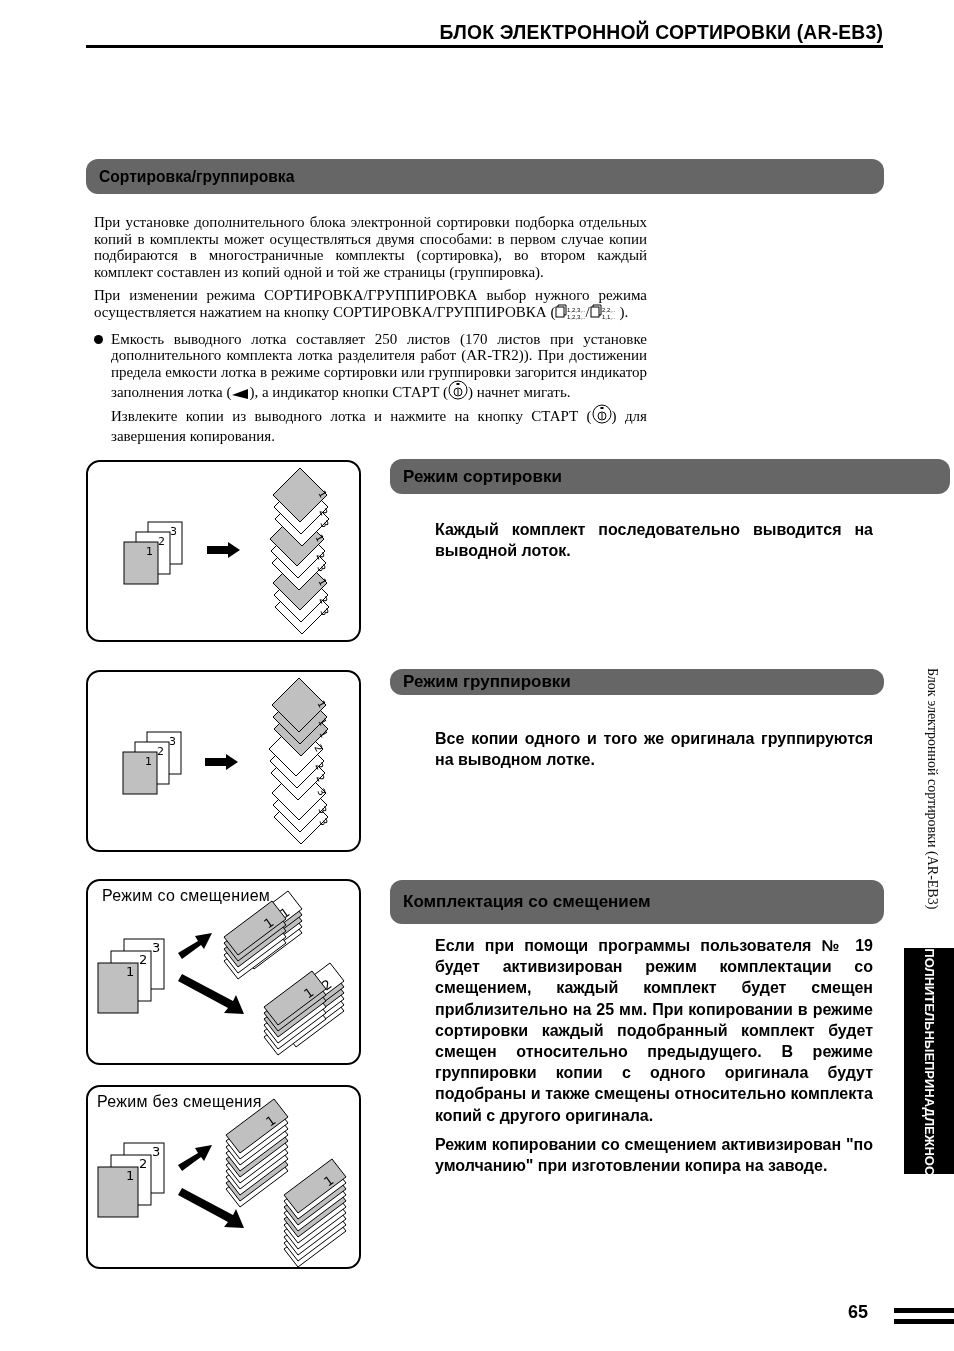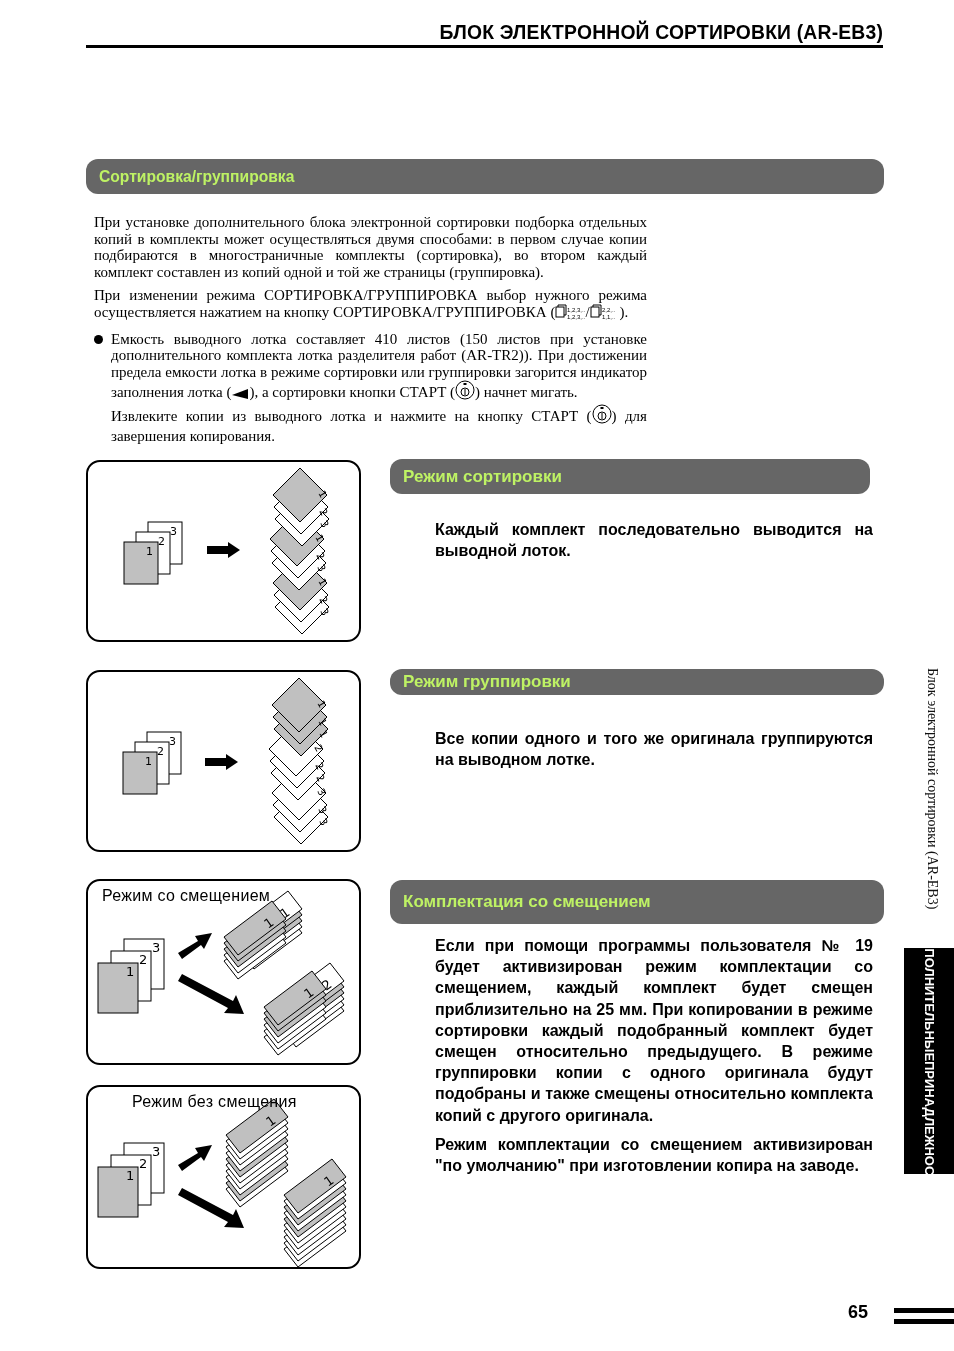--- a/index.html
+++ b/index.html
@@ -1,39 +1,39 @@
 <!DOCTYPE html>
 <html><head>
 <meta charset="utf-8">
 <style>
   html, body { margin:0; padding:0; background:#fff; }
   body { width:954px; height:1351px; position:relative; overflow:hidden; font-family:"Liberation Sans", sans-serif; color:#000; }
   .abs { position:absolute; }
   .page-title { left:86px; top:20px; width:797px; text-align:right; font-family:"Liberation Sans", sans-serif; font-weight:bold; font-size:21px; letter-spacing:0.2px; transform:scaleX(0.92); transform-origin:right; }
   .title-rule { left:86px; top:45px; width:797px; height:3px; background:#000; }
-  .bar { background:#666666; color:#bef264; font-weight:bold; font-size:17px; border-radius:12px; padding-left:13px; box-sizing:border-box; display:flex; align-items:center; }
+  .bar { background:#666666; color:#000000; font-weight:bold; font-size:17px; border-radius:12px; padding-left:13px; box-sizing:border-box; display:flex; align-items:center; }
   .bar-main { left:86px; top:159px; width:798px; height:35px; }
-  .bar-sort { left:390px; top:459px; width:480px; height:35px; }
+  .bar-sort { left:390px; top:459px; width:560px; height:35px; }
   .bar-group { left:390px; top:669px; width:494px; height:26px; }
   .bar-offset { left:390px; top:880px; width:494px; height:44px; }
   .intro { left:87px; top:207px; width:567px; font-family:"Liberation Serif", serif; font-size:15px; line-height:16.6px; text-align:justify; }
   .intro p { margin:7px; text-align:justify; text-align-last:left; }
   .intro .bullet { padding-left:17px; position:relative; }
   .intro .bullet .dot { position:absolute; left:0; top:4px; width:9px; height:9px; border-radius:50%; background:#000; }
   .inline-ico { display:inline-block; vertical-align:-3px; }
   .desc { left:427px; width:454px; font-weight:bold; font-size:16px; line-height:21.2px; text-align:justify; }
   .desc p { margin:8px; text-align:justify; text-align-last:left; }
   .panel { border:2px solid #000; border-radius:14px; box-sizing:border-box; background:#fff; }
   .p1 { left:86px; top:460px; width:275px; height:182px; }
   .p2 { left:86px; top:670px; width:275px; height:182px; }
   .p3 { left:86px; top:879px; width:275px; height:186px; }
   .p4 { left:86px; top:1085px; width:275px; height:184px; }
   .panel svg { position:absolute; left:0; top:0; }
   .panel-label { position:absolute; left:14px; top:6px; font-size:16px; letter-spacing:0.3px; }
-  .p4 .panel-label { left:9px;margin-left:35px; }
+  .p4 .panel-label { left:9px; }
   .side-text { left:910px; top:668px; width:30px; height:270px; font-family:"Liberation Serif", serif; font-size:14px; writing-mode:vertical-rl; white-space:nowrap; color:#111; }
   .side-tab { left:904px; top:948px; width:50px; height:226px; background:#000; color:#fff; font-weight:bold; font-size:13px; writing-mode:vertical-rl; display:flex; align-items:center; justify-content:center; text-align:center; line-height:15px; padding-top:0; box-sizing:border-box; }
   .page-num { left:848px; top:1302px; font-weight:bold; font-size:18px; }
   .pn-rule1 { left:894px; top:1308px; width:60px; height:5px; background:#000; }
   .pn-rule2 { left:894px; top:1319px; width:60px; height:5px; background:#000; }
 </style>
 </head>
 <body>
 
 <div class="abs page-title">БЛОК ЭЛЕКТРОННОЙ СОРТИРОВКИ (AR-EB3)</div>
@@ -53,23 +53,23 @@
           <text x="12" y="15" font-size="6" font-family="Liberation Sans, sans-serif">1,2,3,..</text>
         </svg></span><span>/</span><span class="inline-ico"><svg width="30" height="16" viewBox="0 0 30 16">
           <rect x="1" y="3" width="8" height="10" fill="#fff" stroke="#000" stroke-width="1"></rect>
           <path d="M3 3 V1 H11 V11 H9" fill="none" stroke="#000" stroke-width="1"></path>
           <text x="12" y="8" font-size="6" font-family="Liberation Sans, sans-serif">2,2,..</text>
           <text x="12" y="15" font-size="6" font-family="Liberation Sans, sans-serif">1,1,..</text>
         </svg></span><span>).</span>
   </p>
   <p class="bullet">
     <span class="dot"></span>
-    <span>Емкость выводного лотка составляет 410 листов (150 листов при установке дополнительного комплекта лотка разделителя работ (AR-TR2)). При достижении предела емкости лотка в режиме сортировки или группировки загорится индикатор заполнения лотка (</span><span class="inline-ico"><svg width="18" height="12" viewBox="0 0 18 12">
+    <span>Емкость выводного лотка составляет 250 листов (170 листов при установке дополнительного комплекта лотка разделителя работ (AR-TR2)). При достижении предела емкости лотка в режиме сортировки или группировки загорится индикатор заполнения лотка (</span><span class="inline-ico"><svg width="18" height="12" viewBox="0 0 18 12">
           <polygon points="1,7 17,1 17,11" fill="#000"></polygon>
-        </svg></span><span>), а сортировки кнопки СТАРТ (</span><span class="inline-ico"><svg width="20" height="20" viewBox="0 0 20 20">
+        </svg></span><span>), а индикатор кнопки СТАРТ (</span><span class="inline-ico"><svg width="20" height="20" viewBox="0 0 20 20">
           <circle cx="10" cy="10" r="9" fill="#fff" stroke="#000" stroke-width="1"></circle>
           <circle cx="10" cy="12" r="4" fill="none" stroke="#000" stroke-width="1"></circle>
           <line x1="10" y1="9" x2="10" y2="15" stroke="#000" stroke-width="1"></line>
           <rect x="8.5" y="3" width="3" height="2" fill="#000"></rect>
         </svg></span><span>) начнет мигать.</span><br>
     <span>Извлеките копии из выводного лотка и нажмите на кнопку СТАРТ (</span><span class="inline-ico"><svg width="20" height="20" viewBox="0 0 20 20">
           <circle cx="10" cy="10" r="9" fill="#fff" stroke="#000" stroke-width="1"></circle>
           <circle cx="10" cy="12" r="4" fill="none" stroke="#000" stroke-width="1"></circle>
           <line x1="10" y1="9" x2="10" y2="15" stroke="#000" stroke-width="1"></line>
           <rect x="8.5" y="3" width="3" height="2" fill="#000"></rect>
@@ -257,21 +257,21 @@
       </g>
   </svg>
   <div class="panel-label">Режим без смещения</div>
 </div>
 
 <div class="abs bar bar-offset">
   <span>Комплектация со смещением</span>
 </div>
 <div class="abs desc" style="top:927px;">
   <p>Если при помощи программы пользователя № 19 будет активизирован режим комплектации со смещением, каждый комплект будет смещен приблизительно на 25 мм. При копировании в режиме сортировки каждый подобранный комплект будет смещен относительно предыдущего. В режиме группировки копии с одного оригинала будут подобраны и также смещены относительно комплекта копий с другого оригинала.</p>
-  <p>Режим комплектации со смещением активизирован "по умолчанию" при изготовлении копира на заводе.</p>
+  <p>Режим копировании со смещением активизирован "по умолчанию" при изготовлении копира на заводе.</p>
 </div>
 
 <div class="abs side-text">Блок электронной сортировки (AR-EB3)</div>
 <div class="abs side-tab">
   <span>ДОПОЛНИТЕЛЬНЫЕ</span>
   <span>ПРИНАДЛЕЖНОСТИ</span>
 </div>
 
 <div class="abs page-num">65</div>
 <div class="abs pn-rule1"></div>

